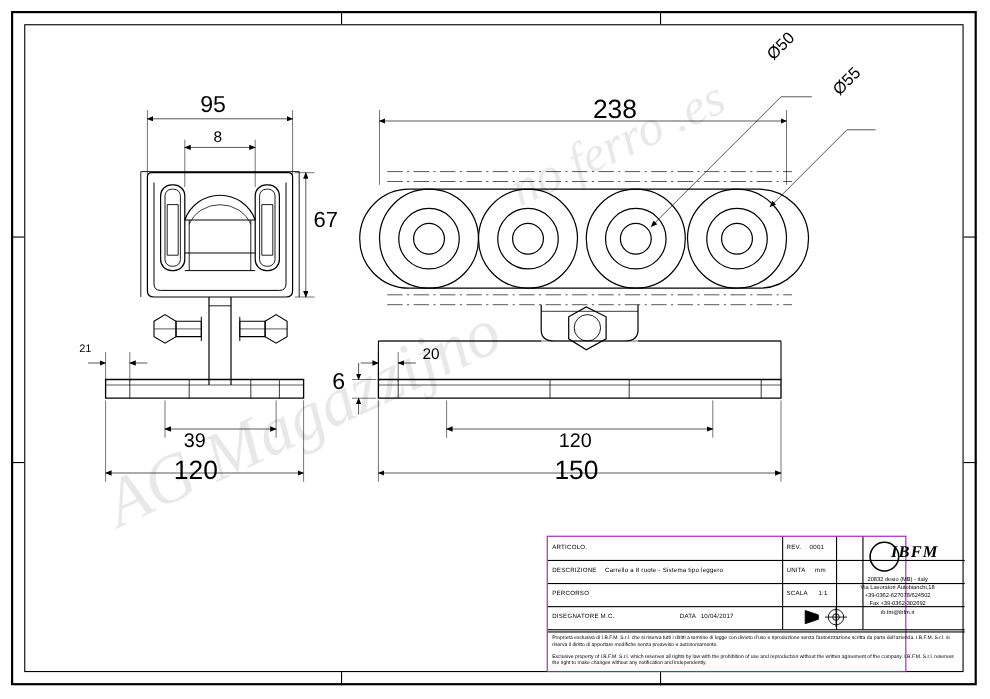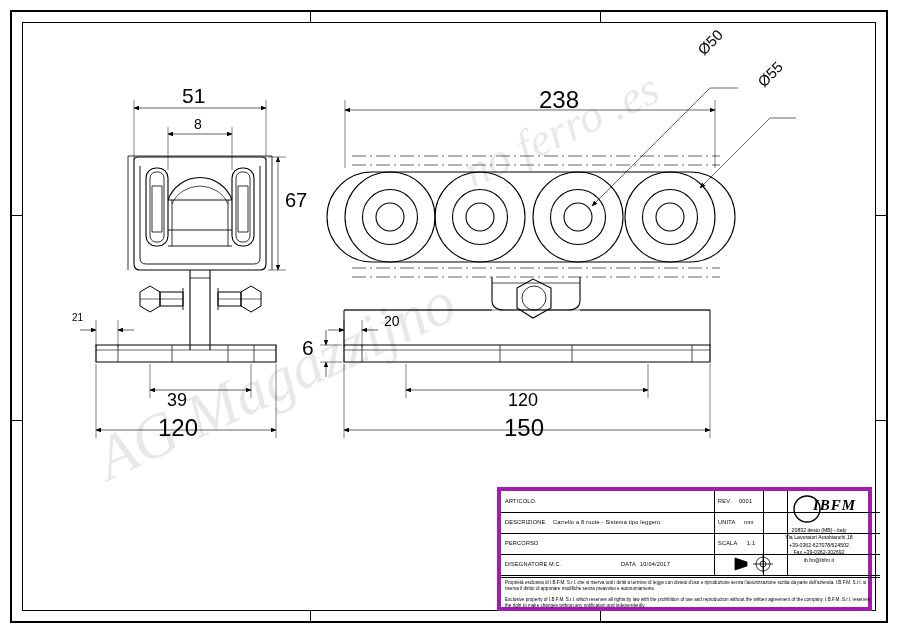--- a/index.html
+++ b/index.html
@@ -9,21 +9,21 @@
   .frame-outer{left:10px;top:10px;width:878px;height:613px;border:2px solid #000;box-sizing:border-box;}
   .frame-inner{left:22px;top:22px;width:854px;height:589px;border:1px solid #000;box-sizing:border-box;}
   .tick{position:absolute;background:#000;}
   svg{position:absolute;left:0;top:0;width:900px;height:635px;overflow:visible;}
   .wm{position:absolute;left:0;top:0;width:900px;height:635px;pointer-events:none;}
   .wm span{position:absolute;color:rgba(0,0,0,0.09);font-family:"Liberation Serif",serif;font-style:italic;white-space:nowrap;}
   .wm .w1{left:85px;top:430px;font-size:62px;transform:rotate(-25deg);transform-origin:left top;}
   .wm .w2{left:455px;top:150px;font-size:46px;transform:rotate(-25deg);transform-origin:left top;}
   .dimtext{position:absolute;font-family:"Liberation Sans",sans-serif;color:#000;white-space:nowrap;}
   
-  .tb{position:absolute;left:497px;top:487px;width:375px;height:124px;border:4px solid #a21caf;box-sizing:border-box;}
+  .tb{position:absolute;left:497px;top:487px;width:327px;height:124px;border:1px solid #a21caf;box-sizing:border-box;}
   .vline{position:absolute;width:1px;background:#000;}
   .hline{position:absolute;height:1px;background:#000;}
   .lbl{position:absolute;font-size:5.6px;letter-spacing:.2px;}
   .addr{position:absolute;font-size:5.2px;line-height:7.4px;text-align:center;width:120px;}
   .legal{position:absolute;font-size:4.6px;line-height:6.4px;width:368px;left:4px;}
   .ibfm{position:absolute;font-family:"Liberation Serif",serif;font-weight:bold;font-style:italic;font-size:15px;letter-spacing:1px;}
 </style>
 </head>
 <body>
 
@@ -190,21 +190,21 @@
       <path d="M406,364 L406,398" stroke-width="0.5"></path>
       <path d="M648,364 L648,398" stroke-width="0.5"></path>
       <path d="M406,390 L648,390" stroke-width="0.6" marker-start="url(#arS)" marker-end="url(#ar)"></path>
 
       <path d="M344,364 L344,438" stroke-width="0.5"></path>
       <path d="M710,364 L710,438" stroke-width="0.5"></path>
       <path d="M344,430 L710,430" stroke-width="0.6" marker-start="url(#arS)" marker-end="url(#ar)"></path>
     </g>
   </svg>
 
-  <div class="dimtext" style="left:182px;top:84px;font-size:21px;">51</div>
+  <div class="dimtext" style="left:182px;top:84px;font-size:21px;">95</div>
   <div class="dimtext" style="left:194px;top:116px;font-size:14px;">8</div>
   <div class="dimtext" style="left:285px;top:189px;font-size:20px;">67</div>
   <div class="dimtext" style="left:72px;top:312px;font-size:10px;">21</div>
   <div class="dimtext" style="left:167px;top:390px;font-size:18px;">39</div>
   <div class="dimtext" style="left:158px;top:414px;font-size:24px;">120</div>
 
   <div class="dimtext" style="left:508px;top:86px;font-size:24px;margin-left:31px;">238</div>
   <div class="dimtext" style="left:694px;top:46px;font-size:15px;transform:rotate(-45deg);transform-origin:left top;">Ø50</div>
   <div class="dimtext" style="left:754px;top:78px;font-size:15px;transform:rotate(-45deg);transform-origin:left top;">Ø55</div>
   <div class="dimtext" style="left:384px;top:313px;font-size:14px;">20</div>

